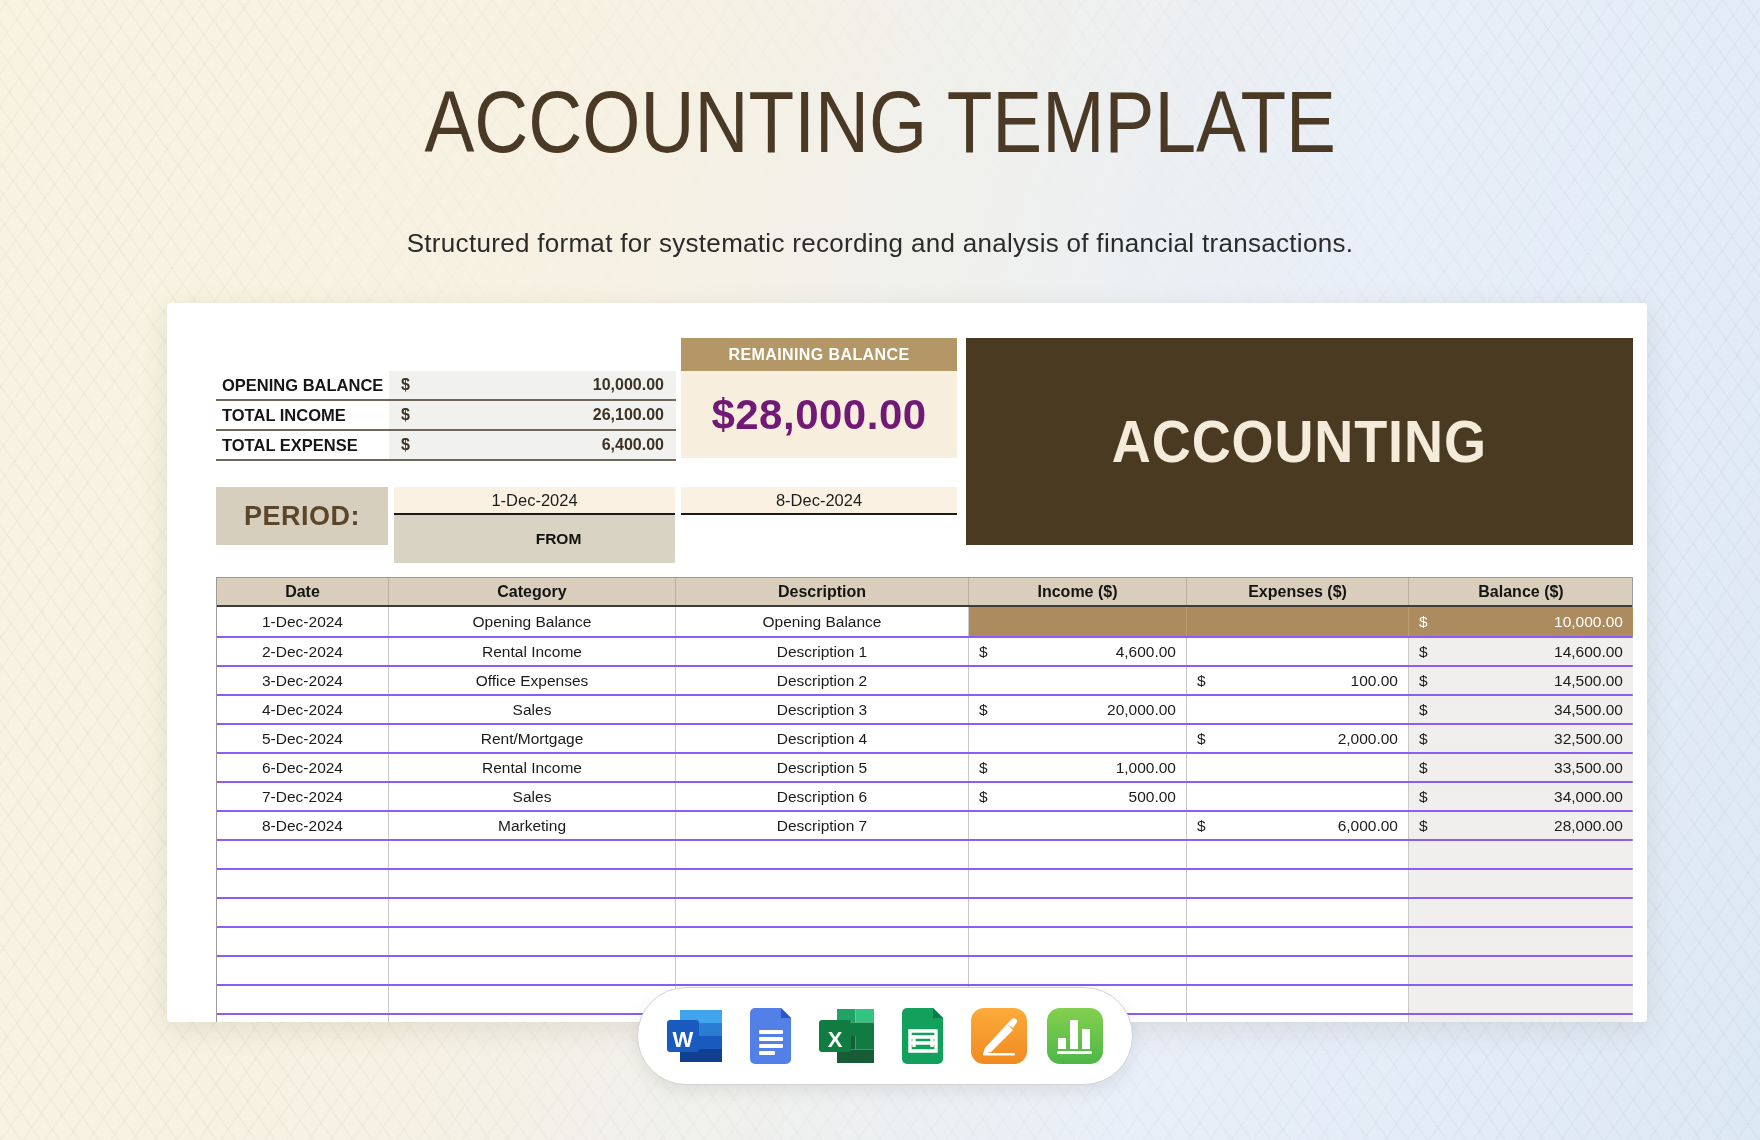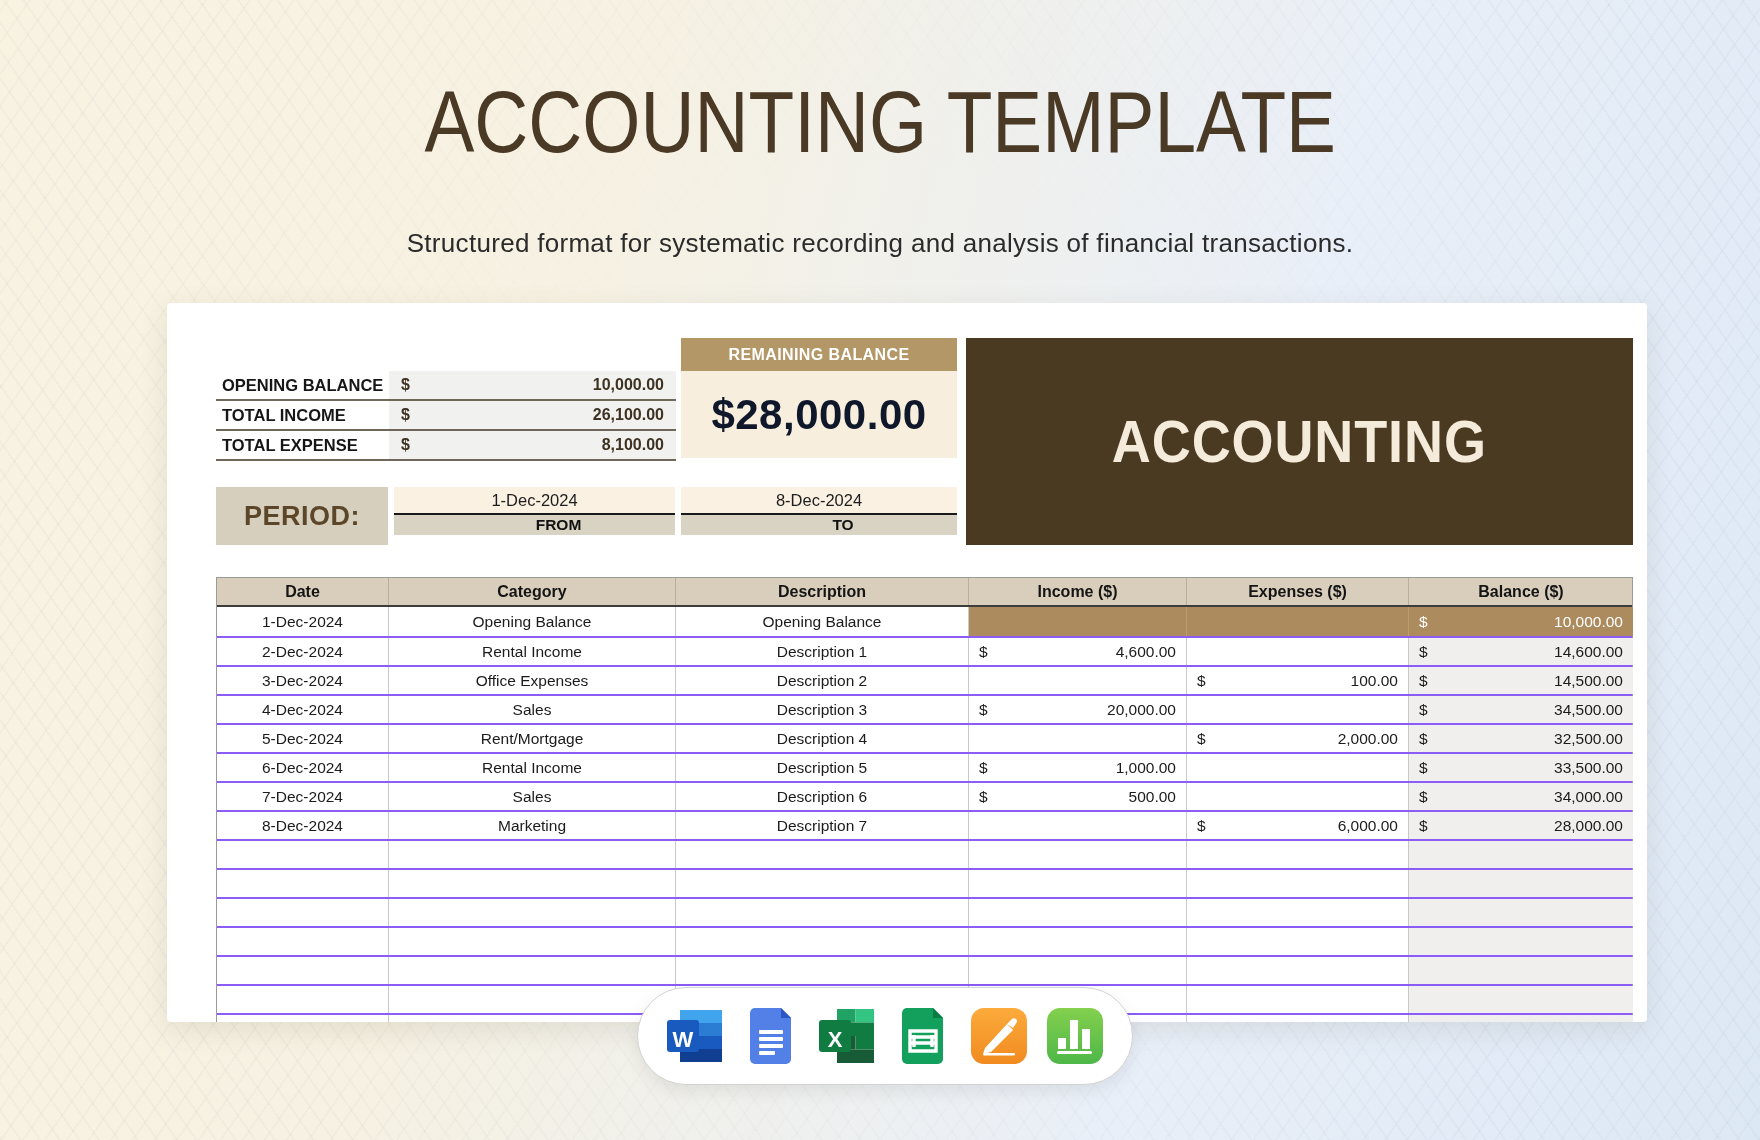--- a/index.html
+++ b/index.html
@@ -41,39 +41,39 @@
   .s-row{display:grid;grid-template-columns:173px 287px;height:28px;border-bottom:2px solid #6f675a;}
   .s-label{display:flex;align-items:center;padding-left:6px;font-weight:700;font-size:16.5px;color:#161616;background:#fff;}
   .s-value{display:flex;align-items:center;justify-content:space-between;padding:0 12px;background:#f1f1ef;
            font-weight:700;font-size:16px;color:#3e3322;}
   
   .remaining-header{left:514px;top:35px;width:276px;height:33px;}
   .remaining-box{
     left:514px;top:68px;width:276px;height:87px;background:#f8eede;
     display:flex;align-items:center;justify-content:center;
   }
-  .remaining-amount{font-size:42px;font-weight:800;color:#0f172a;letter-spacing:.5px;}
+  .remaining-amount{font-size:42px;font-weight:800;color:#701a75;letter-spacing:.5px;}
   
   .banner{
     left:799px;top:35px;width:667px;height:207px;background:#4a3a22;
     display:flex;align-items:center;justify-content:center;
   }
   .banner-text{font-size:60px;font-weight:800;color:#f4ebdb;letter-spacing:1px;display:inline-block;transform:scaleX(.9);}
   
   .period-label-block{
     left:49px;top:184px;width:172px;height:58px;background:#d7cfbd;
     display:flex;align-items:center;justify-content:center;
     font-size:27px;font-weight:800;color:#5c462a;letter-spacing:.5px;
   }
   .period-col{top:184px;height:58px;}
   .period-from{left:227px;width:281px;}
   .period-to{left:514px;width:276px;}
   .period-date{height:28px;background:#faf1e2;display:flex;align-items:center;justify-content:center;
                font-size:16.5px;color:#1d1d1d;border-bottom:2px solid #1a1a1a;box-sizing:border-box;}
-  .period-word{height:20px;background:#d9d3c3;display:flex;align-items:center;justify-content:center;
+  .period-word{height:48px;background:#d9d3c3;display:flex;align-items:center;justify-content:center;
                font-size:15.5px;font-weight:700;color:#111;padding-left:48px;}
   
   .transactions{left:49px;top:274px;width:1417px;border:1px solid #9a9a9a;border-bottom:none;}
   .t-row,.t-head{display:grid;grid-template-columns:172px 287px 293px 218px 222px 224px;
                  height:29px;box-sizing:border-box;}
   .t-head{background:#d8cebb;border-bottom:2px solid #3c3c3c;}
   .t-head .cell{font-weight:700;color:#141414;font-size:16px;border-right:1px solid #b9af9b;}
   .t-row{border-top:2px solid #8b5cf6;background:#fff;}
   .t-row:first-of-type{border-top:none;}
   .cell{display:flex;align-items:center;justify-content:center;font-size:15.5px;font-weight:500;
@@ -114,42 +114,41 @@
       <div class="s-label">TOTAL INCOME</div>
       <div class="s-value">
         <span>$</span>
         <span>26,100.00</span>
       </div>
     </div>
     <div class="s-row">
       <div class="s-label">TOTAL EXPENSE</div>
       <div class="s-value">
         <span>$</span>
-        <span>8,100.00</span>
+        <span>6,400.00</span>
       </div>
     </div>
   </div>
 
   <div class="blk hdr-tan remaining-header">REMAINING BALANCE</div>
   <div class="blk remaining-box">
     <span class="remaining-amount">$28,000.00</span>
   </div>
 
   <div class="blk banner">
     <span class="banner-text">ACCOUNTING</span>
   </div>
 
   <div class="blk period-label-block">PERIOD:</div>
   <div class="blk period-col period-from">
     <div class="period-date">1-Dec-2024</div>
     <div class="period-word">FROM</div>
   </div>
   <div class="blk period-col period-to">
     <div class="period-date">8-Dec-2024</div>
-    <div class="period-word">TO</div>
   </div>
 
   <div class="blk transactions">
     <div class="t-head">
       <div class="cell">Date</div>
       <div class="cell">Category</div>
       <div class="cell">Description</div>
       <div class="cell">Income ($)</div>
       <div class="cell">Expenses ($)</div>
       <div class="cell">Balance ($)</div>

